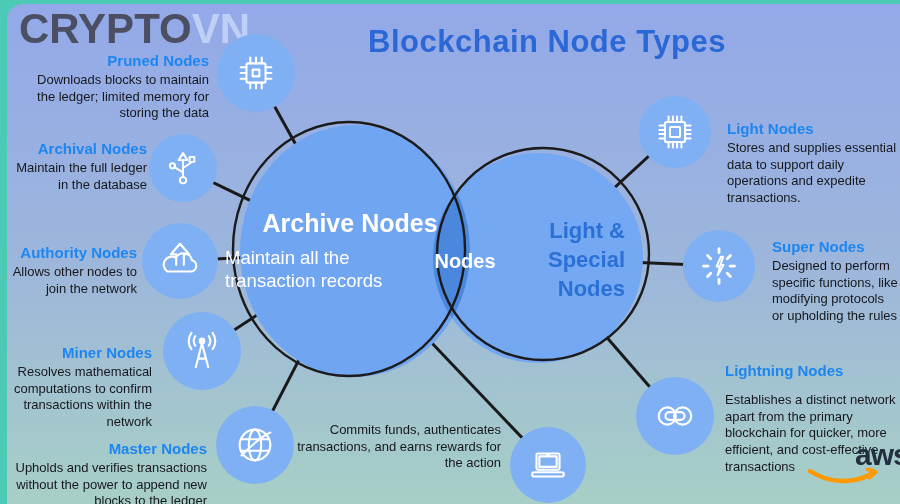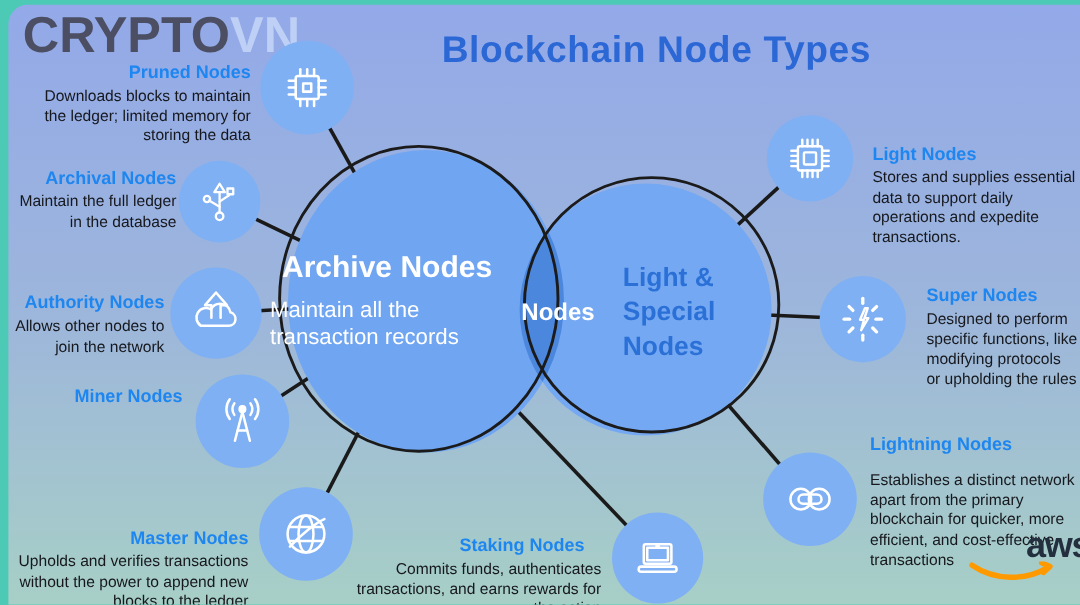--- a/index.html
+++ b/index.html
@@ -24,24 +24,24 @@
   .node-text{position:absolute;z-index:3;}
   .node-text.right-align{text-align:right;}
   .node-text.left-align{text-align:left;}
   .node-h{font-size:15px;font-weight:800;color:#1d86f0;margin-bottom:3px;margin-top:24px;}
   .node-h.gap{margin-bottom:13px;}
   .node-h.inset{margin-right:14px;}
   .node-b{font-size:13px;font-weight:400;color:#16181d;line-height:1.28;white-space:pre-line;}
   .icon{position:absolute;border-radius:50%;background:#7fb0f3;display:flex;align-items:center;justify-content:center;z-index:2;}
   .icon svg{stroke:#ffffff;fill:none;stroke-width:2.2;stroke-linecap:round;stroke-linejoin:round;}
   .venn-text{position:absolute;z-index:3;}
-  .archive-title{left:228px;top:205px;width:230px;font-size:25px;font-weight:600;color:#ffffff;}
+  .archive-title{left:228px;top:205px;width:230px;text-align:center;font-size:25px;font-weight:600;color:#ffffff;}
   .archive-sub{left:218px;top:242px;width:250px;text-align:left;font-size:18.5px;font-weight:400;color:#ffffff;line-height:1.25;white-space:pre-line;}
   .nodes-label{left:398px;top:246px;width:120px;text-align:center;font-size:20px;font-weight:800;color:#ffffff;}
-  .right-title{left:512px;top:212px;width:106px;text-align:left;font-size:22px;font-weight:600;color:#2a70d6;line-height:1.32;}
+  .right-title{left:512px;top:212px;width:106px;text-align:right;font-size:22px;font-weight:600;color:#2a70d6;line-height:1.32;}
   .aws{position:absolute;left:800px;top:436px;width:90px;z-index:3;}
   .aws .aws-word{font-size:30px;font-weight:700;color:#232f3e;letter-spacing:-1px;line-height:1;margin-left:48px;}
 </style>
 </head>
 <body>
 
 <div class="canvas">
 
   <div class="logo"><span class="lp">CRYPTO</span><span class="ls">VN</span></div>
 
@@ -84,31 +84,34 @@
   <div class="node-text right-align" style="left:0px;top:112px;width:140px;">
     <div class="node-h">Archival Nodes</div>
     <div class="node-b">Maintain the full ledger
 in the database</div>
   </div>
   <div class="node-text right-align" style="left:0px;top:216px;width:130px;text-align:right;">
     <div class="node-h">Authority Nodes</div>
     <div class="node-b">Allows other nodes to
 join the network</div>
   </div>
-  <div class="node-text right-align" style="left:0px;top:294px;width:145px;">
+  <div class="node-text right-align" style="left:0px;top:316px;width:145px;">
     <div class="node-h">Miner Nodes</div>
+    <div class="node-b">Resolves mathematical
+computations to confirm
+transactions within the
+network</div>
   </div>
   <div class="node-text right-align" style="left:0px;top:412px;width:200px;">
     <div class="node-h">Master Nodes</div>
     <div class="node-b">Upholds and verifies transactions
 without the power to append new
 blocks to the ledger</div>
   </div>
   <div class="node-text right-align" style="left:290px;top:418px;width:204px;">
-    <div class="node-h inset">Staking Nodes</div>
     <div class="node-b">Commits funds, authenticates
 transactions, and earns rewards for
 the action</div>
   </div>
   <div class="node-text left-align" style="left:720px;top:92px;width:174px;">
     <div class="node-h">Light Nodes</div>
     <div class="node-b">Stores and supplies essential
 data to support daily
 operations and expedite
 transactions.</div>

